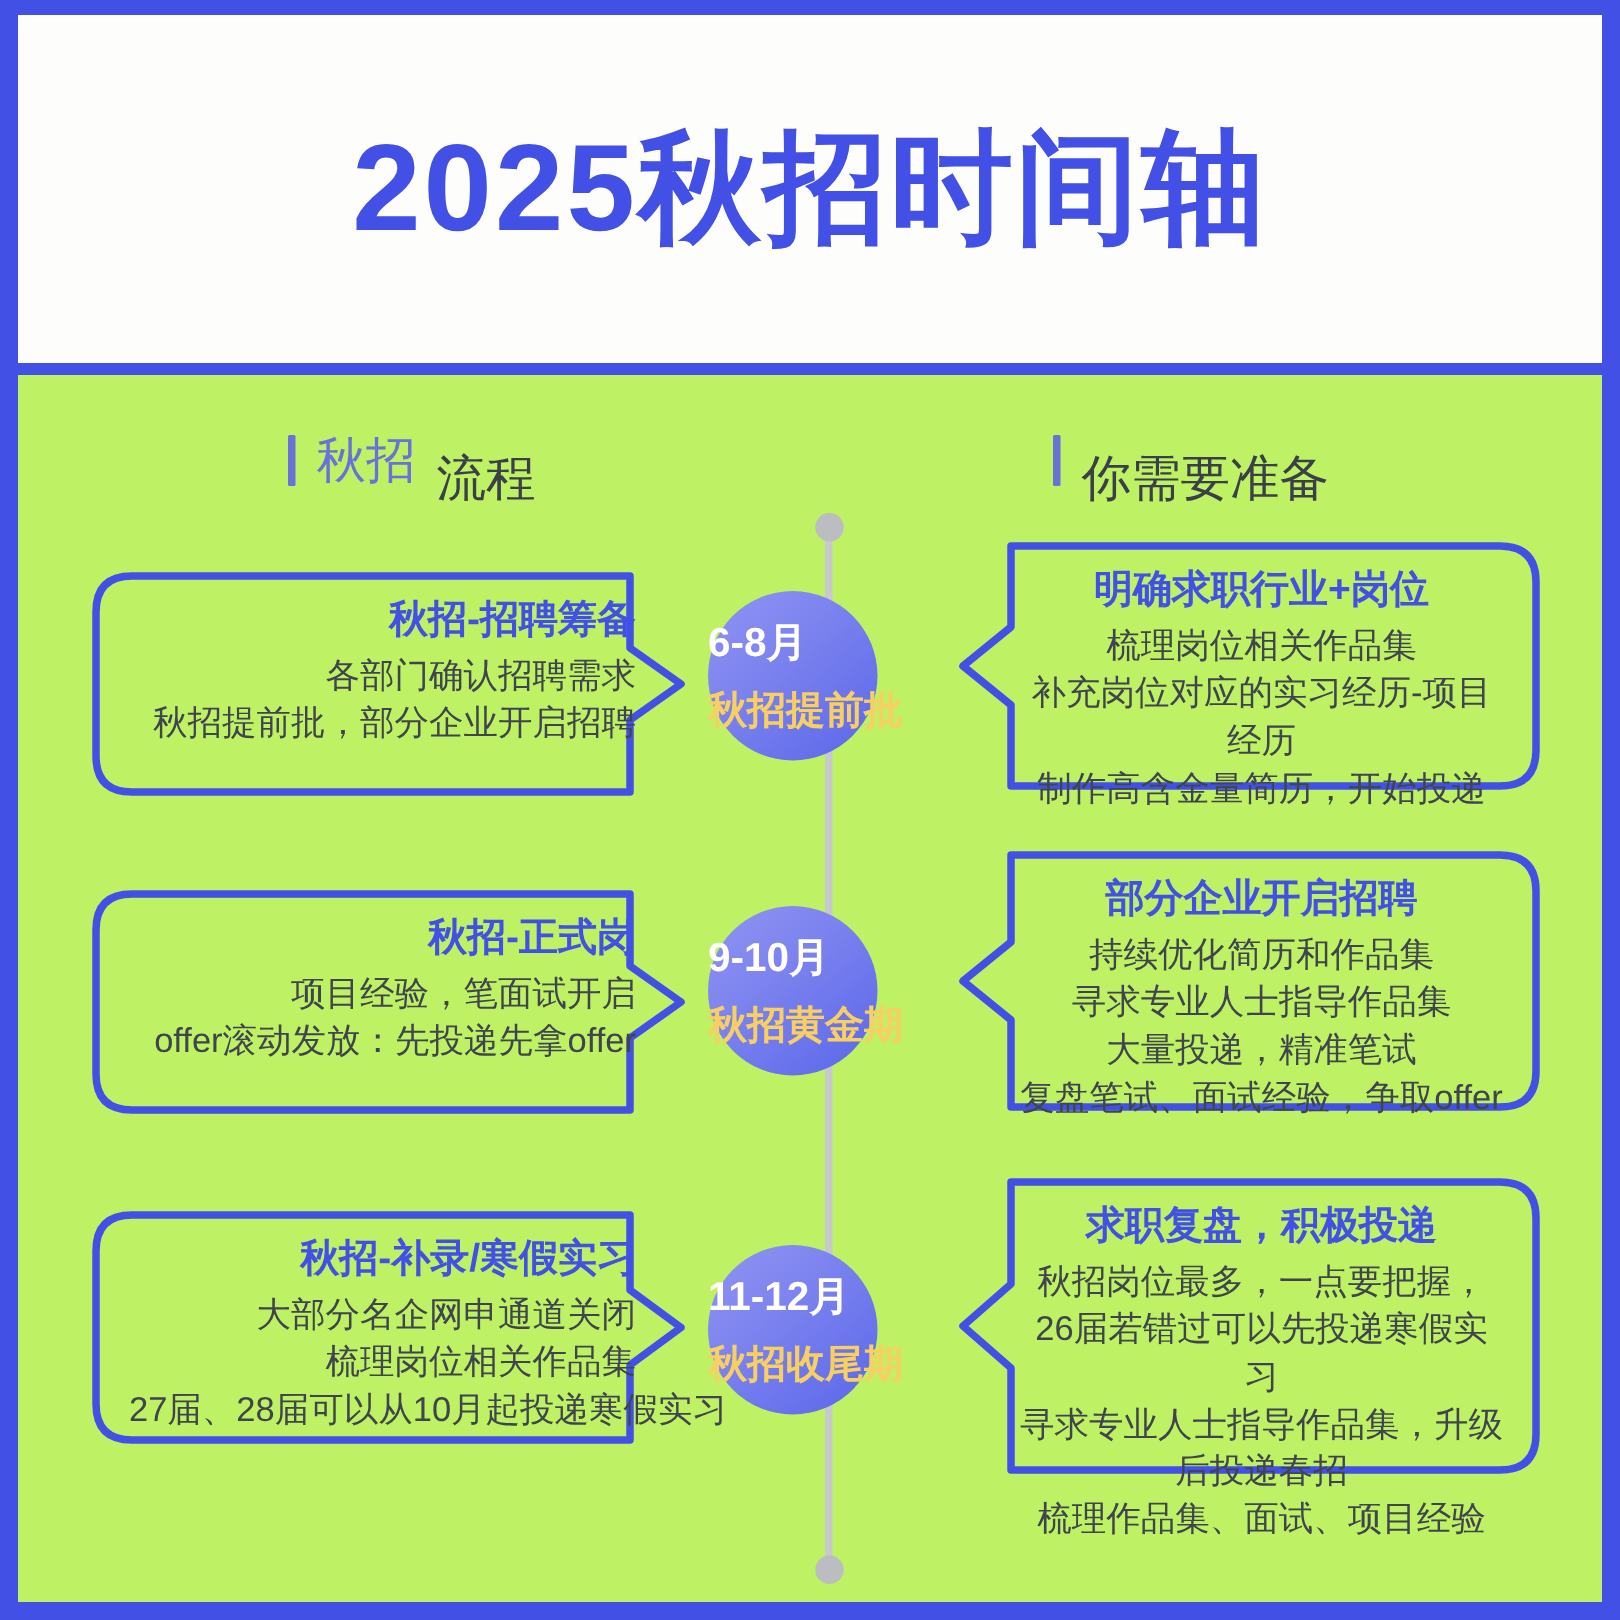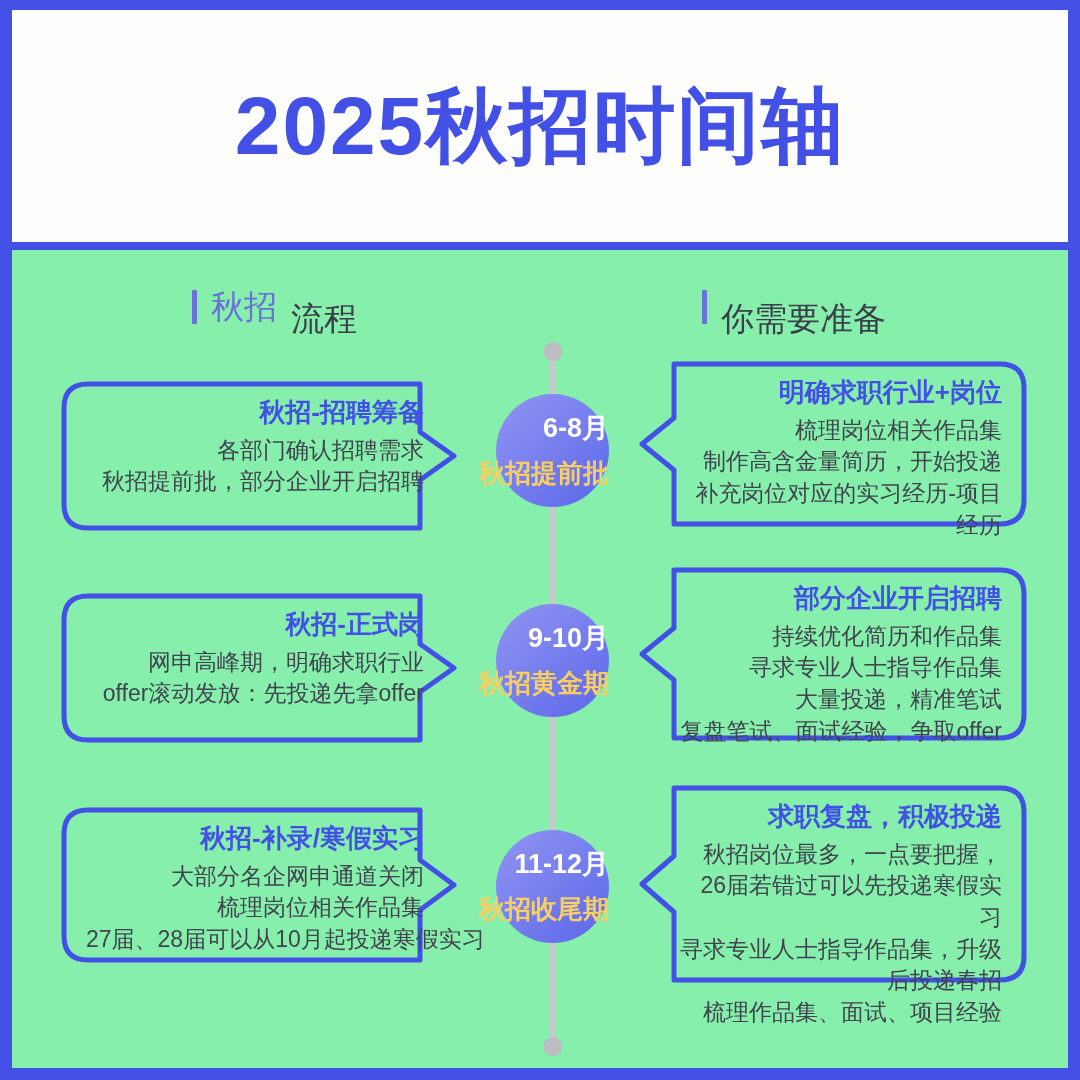--- a/index.html
+++ b/index.html
@@ -43,21 +43,21 @@
     letter-spacing: 2px;
     line-height: 1;
     white-space: nowrap;
     text-align: right;
   }
 
   
   .body-panel {
     position: relative;
     flex: 1 1 auto;
-    background: #86efac;
+    background: #bef264;
     overflow: hidden;
   }
 
   
   .headings {
     position: absolute;
     top: 28px;
     left: 0;
     width: 100%;
     height: 60px;
@@ -115,28 +115,28 @@
     left: 0;
     width: 100%;
   }
   .row-1 { top: 118px; }
   .row-2 { top: 328px; }
   .row-3 { top: 552px; }
 
   
   .node {
     position: absolute;
-    left: 484px;
+    left: 460px;
     width: 113px;
     height: 113px;
     border-radius: 50%;
     background: linear-gradient(138deg, #9094f2 0%, #7d84ef 38%, #5a66e9 100%);
     display: flex;
     flex-direction: column;
-    align-items: flex-end;
+    align-items: flex-start;
     justify-content: center;
     gap: 18px;
     z-index: 5;
   }
   .node-month {
     color: #ffffff;
     font-size: 27px;
     font-weight: 700;
     line-height: 1.05;
     white-space: nowrap;
@@ -196,21 +196,21 @@
     padding-right: 34px;
   }
   .card-left-1 { top: 12px;  height: 152px; }
   .card-left-2 { top: 14px;  height: 152px; }
   .card-left-3 { top: 4px;   height: 158px; }
 
   
   .card-right {
     left: 626px;
     width: 390px;
-    text-align: right;
+    text-align: center;
     padding-left: 42px;
   }
   .card-right-1 { top: -8px;  height: 168px; }
   .card-right-2 { top: -12px; height: 176px; }
   .card-right-3 { top: -18px; height: 200px; }
   .card-right .card-lines div { white-space: normal; }
 </style>
 </head>
 <body>
 
@@ -266,40 +266,40 @@
         <div class="card card-right card-right-1">
           <div class="frame">
             <svg viewBox="0 0 390 168" preserveAspectRatio="none" aria-hidden="true">
               <path d="M 36 4 L 362 4 Q 386 4 386 28 L 386 140 Q 386 164 362 164 L 36 164 L 36 110 L 4 84 L 36 58 Z" fill="none" stroke="#4250e6" stroke-width="5" stroke-linecap="round" stroke-linejoin="round"></path>
             </svg>
           </div>
           <div class="card-inner">
             <div class="card-title">明确求职行业+岗位</div>
             <div class="card-lines">
               <div>梳理岗位相关作品集</div>
+              <div>补充岗位对应的实习经历-项目经历</div>
               <div>制作高含金量简历，开始投递</div>
-              <div>补充岗位对应的实习经历-项目经历</div>
             </div>
           </div>
         </div>
 
       </div>
 
       <div class="row row-2">
 
         <div class="card card-left card-left-2">
           <div class="frame">
             <svg viewBox="0 0 398 152" preserveAspectRatio="none" aria-hidden="true">
               <path d="M 360 4 L 28 4 Q 4 4 4 28 L 4 124 Q 4 148 28 148 L 360 148 L 360 100 L 394 76 L 360 52 Z" fill="none" stroke="#4250e6" stroke-width="5" stroke-linecap="round" stroke-linejoin="round"></path>
             </svg>
           </div>
           <div class="card-inner">
             <div class="card-title">秋招-正式岗</div>
             <div class="card-lines">
-              <div>网申高峰期，明确求职行业</div>
+              <div>项目经验，笔面试开启</div>
               <div>offer滚动发放：先投递先拿offer</div>
             </div>
           </div>
         </div>
 
         <div class="node node-2">
           <div class="node-month">9-10月</div>
           <div class="node-phase">秋招黄金期</div>
         </div>
 

